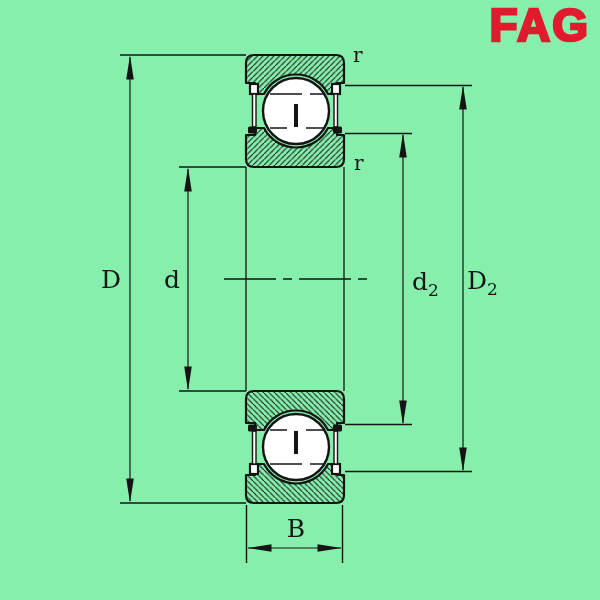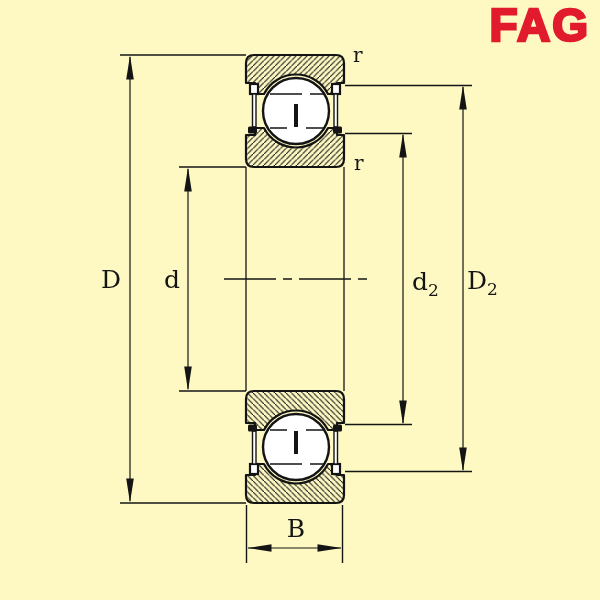--- a/index.html
+++ b/index.html
@@ -1,17 +1,17 @@
 <!DOCTYPE html>
 <html><head>
 <meta charset="utf-8">
 <style>
   html,body{margin:0;padding:0;background:#ffffff;}
   .canvas{
-    position:relative;width:600px;height:600px;background:#fef9c3;overflow:hidden;
+    position:relative;width:600px;height:600px;background:#86efac;overflow:hidden;
     font-family:"DejaVu Serif", serif;
   }
   .fag-logo{
     position:absolute;top:2px;right:10px;
     font-family:"Liberation Sans", sans-serif;
     font-size:46px;font-weight:bold;letter-spacing:2px;
     -webkit-text-stroke:2.6px currentColor;
     line-height:1;user-select:none;
   }
   svg{position:absolute;left:0;top:0;}

